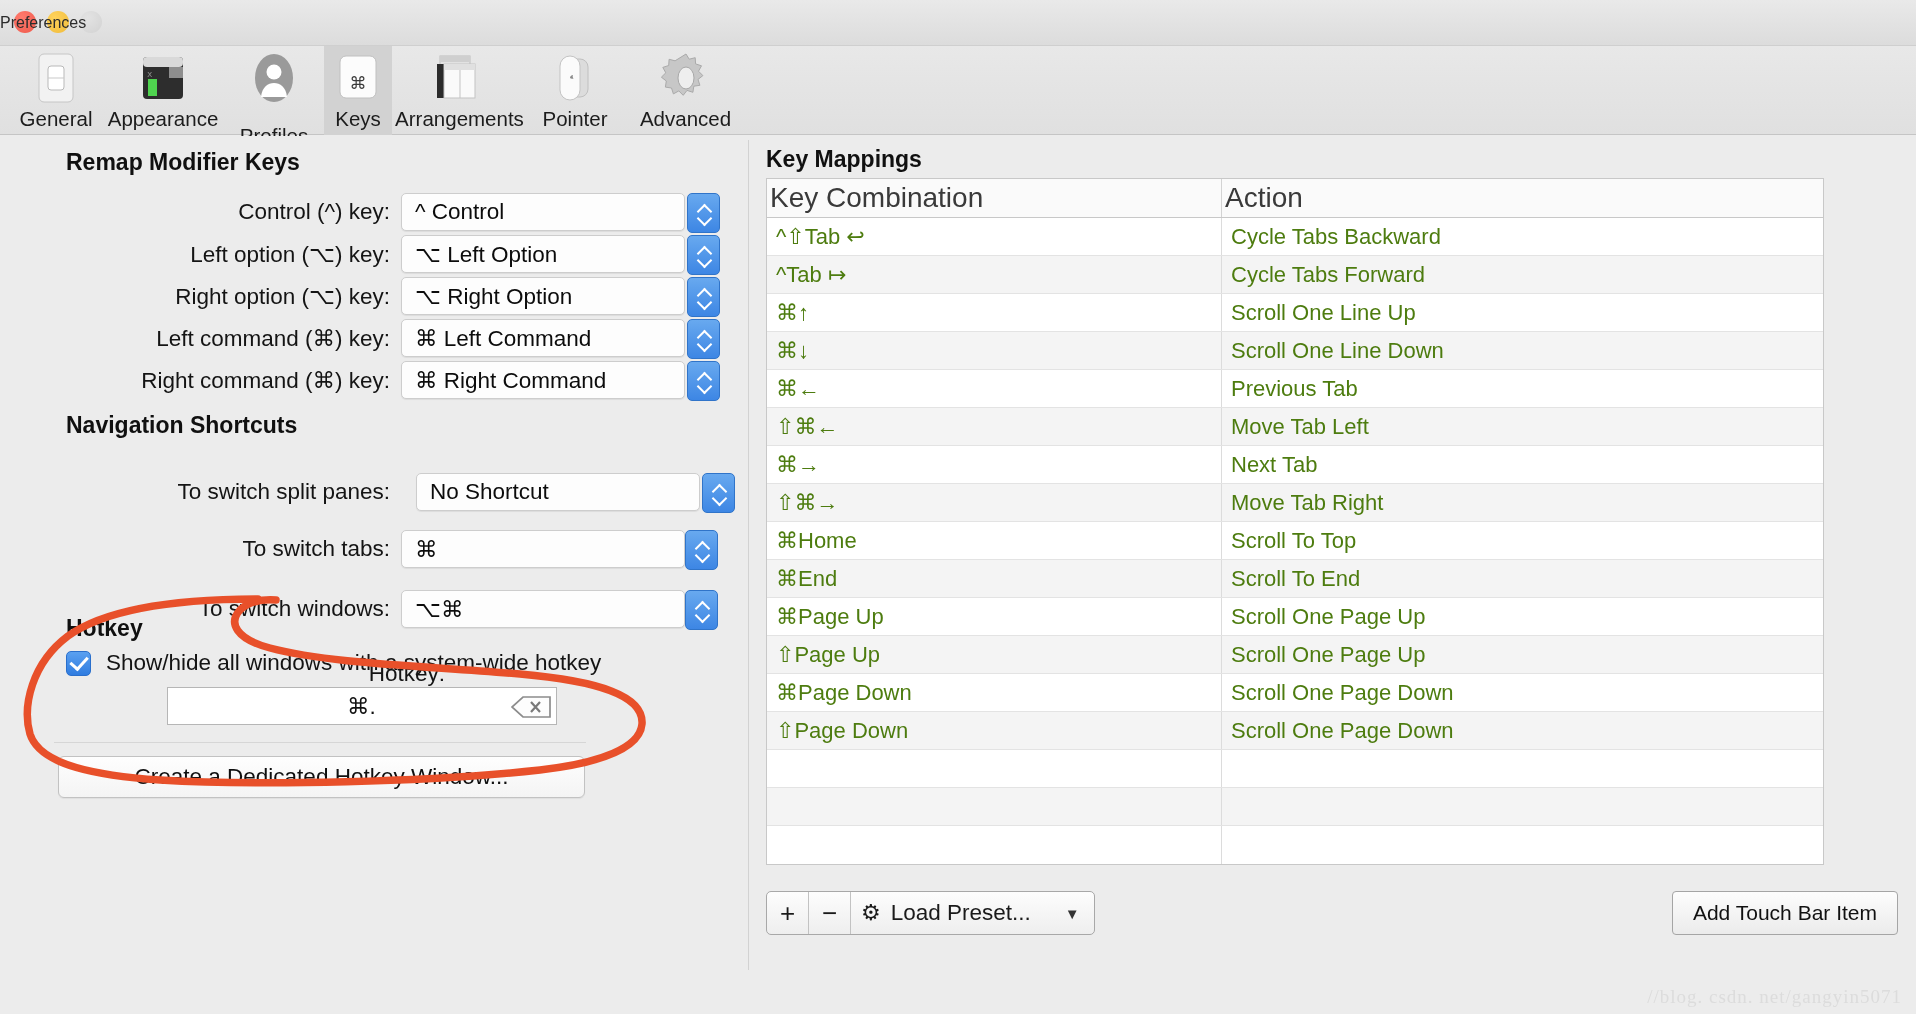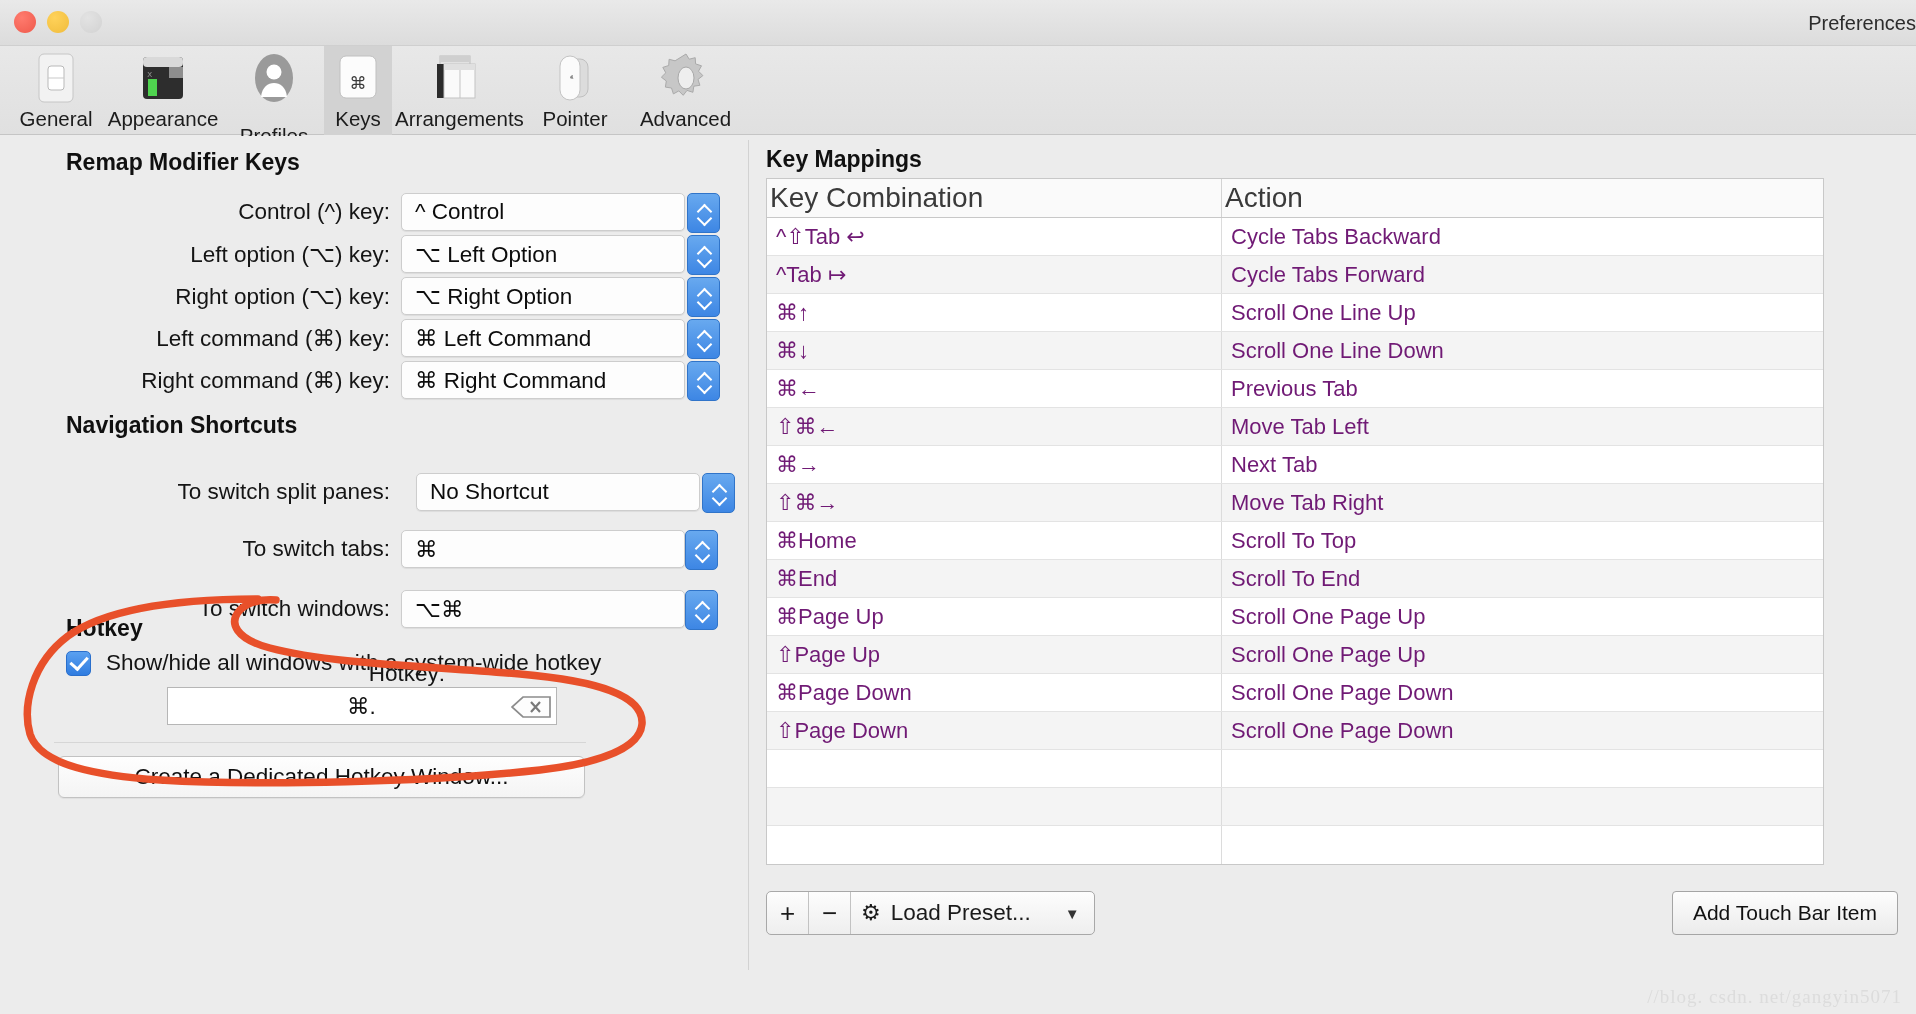--- a/index.html
+++ b/index.html
@@ -18,22 +18,22 @@
     background: linear-gradient(to bottom, #e9e9e9 0%, #dcdcdc 100%);
     border-bottom: 1px solid #cfcfcf;
   }
   .traffic { position: absolute; top: 11px; left: 14px; display: flex; gap: 11px; }
   .light { width: 22px; height: 22px; border-radius: 50%; }
   .light.red    { background: radial-gradient(circle at 35% 30%, #ff7b6e, #ef5a4c); }
   .light.yellow { background: radial-gradient(circle at 35% 30%, #ffd25a, #f0bc3c); }
   .light.gray   { background: radial-gradient(circle at 35% 30%, #e3e3e3, #d2d2d2); }
   .win-title {
     position: absolute; top: 0; left: 0; width: 100%; height: 46px;
-    line-height: 46px; text-align: right;
-    font-size: 20px; color: #2c2c2c;
+    line-height: 46px; text-align: left;
+    font-size: 16px; color: #2c2c2c;
   }
 
   
   .toolbar {
     position: absolute; top: 46px; left: 0; width: 1916px; height: 89px;
     background: linear-gradient(to bottom, #e8e8e8 0%, #e0e0e0 100%);
     border-bottom: 1px solid #c5c5c5;
     display: flex; align-items: flex-start; padding-left: 10px; gap: 0px;
   }
   .tbitem {
@@ -127,21 +127,21 @@
   .table {
     position: absolute; left: 17px; top: 42px; width: 1058px;
     border: 1px solid #c8c8c8; background: #fff;
   }
   .thead { display: flex; height: 39px; background: #fafafa; border-bottom: 1px solid #c8c8c8; }
   .th { font-size: 28px; color: #3a3a3a; display: flex; align-items: center; padding-left: 3px; }
   .th.c1 { width: 455px; border-right: 1px solid #d3d3d3; }
   .th.c2 { flex: 1; }
   .trow { display: flex; height: 38px; border-bottom: 1px solid #e3e3e3; }
   .trow.alt { background: #f4f4f4; }
-  .td { font-size: 22px; color: #701a75; display: flex; align-items: center; padding-left: 9px; }
+  .td { font-size: 22px; color: #4d7c0f; display: flex; align-items: center; padding-left: 9px; }
   .td.c1 { width: 455px; border-right: 1px solid #dcdcdc; }
   .td.c2 { flex: 1; }
 
   .segbar {
     position: absolute; left: 17px; top: 0; height: 44px;
     display: flex; border: 1px solid #a8a8a8; border-radius: 5px; overflow: hidden;
     background: linear-gradient(to bottom,#fdfdfd,#eeeeee);
   }
   .seg {
     display: flex; align-items: center; justify-content: center;

